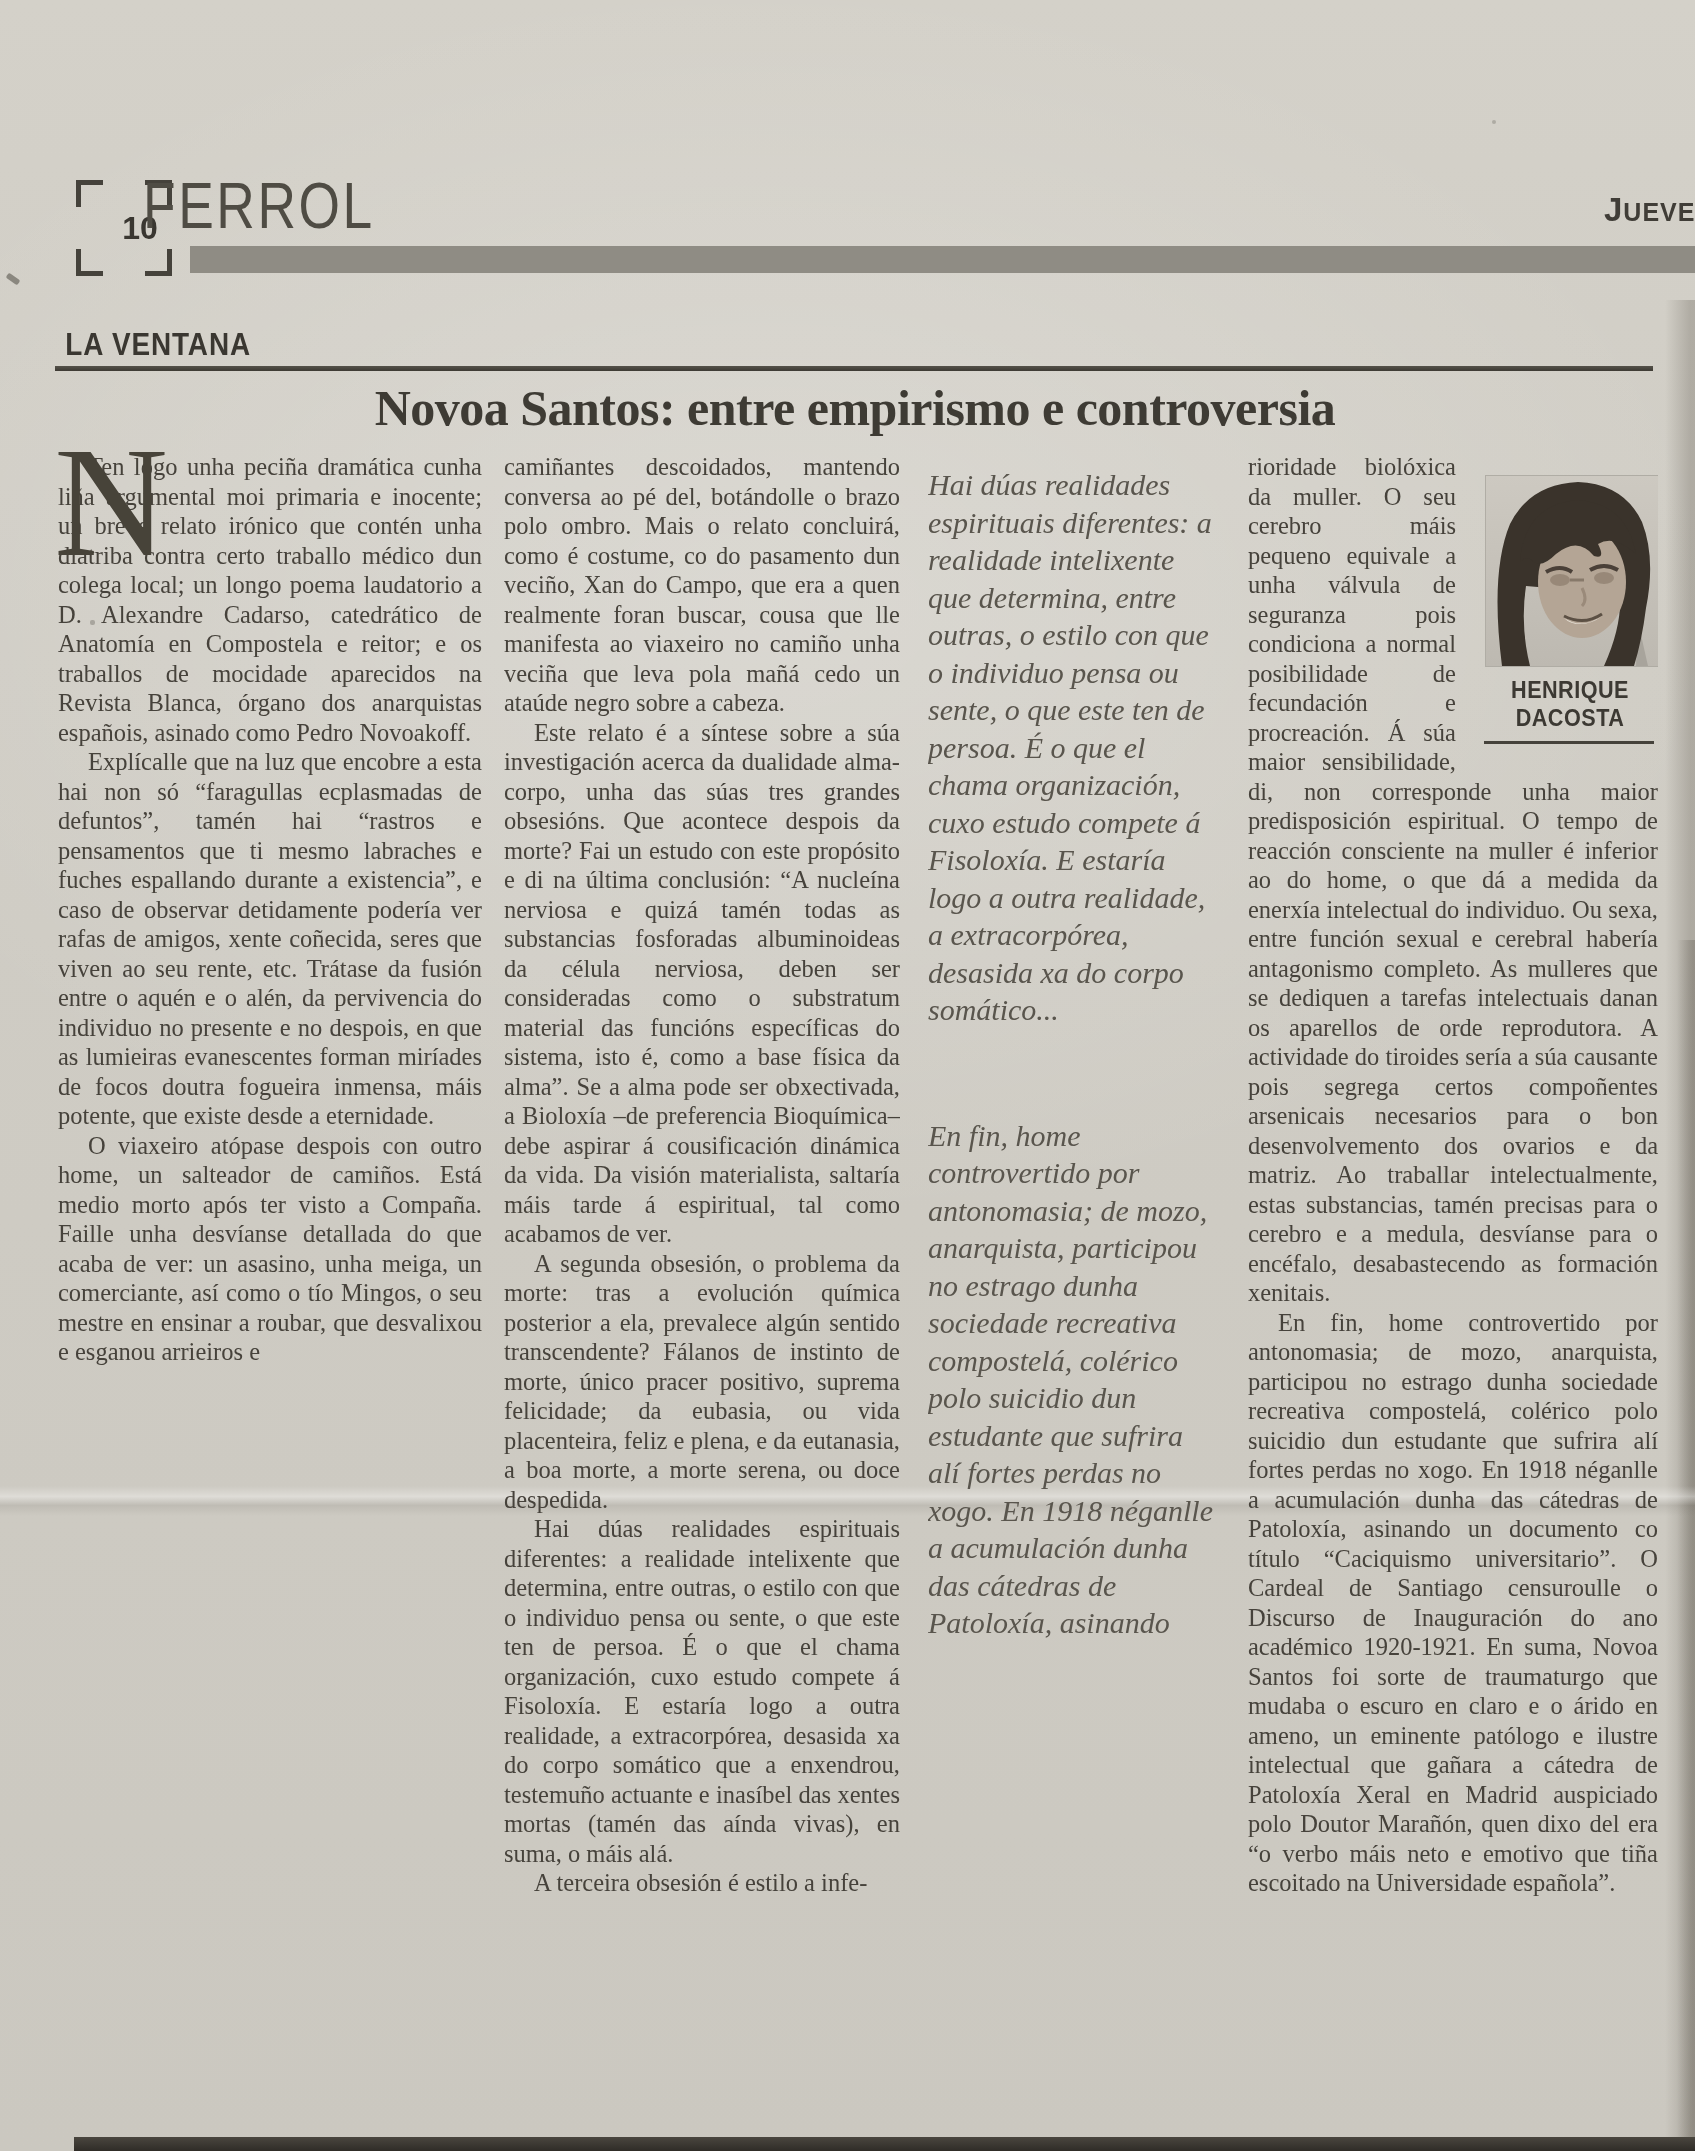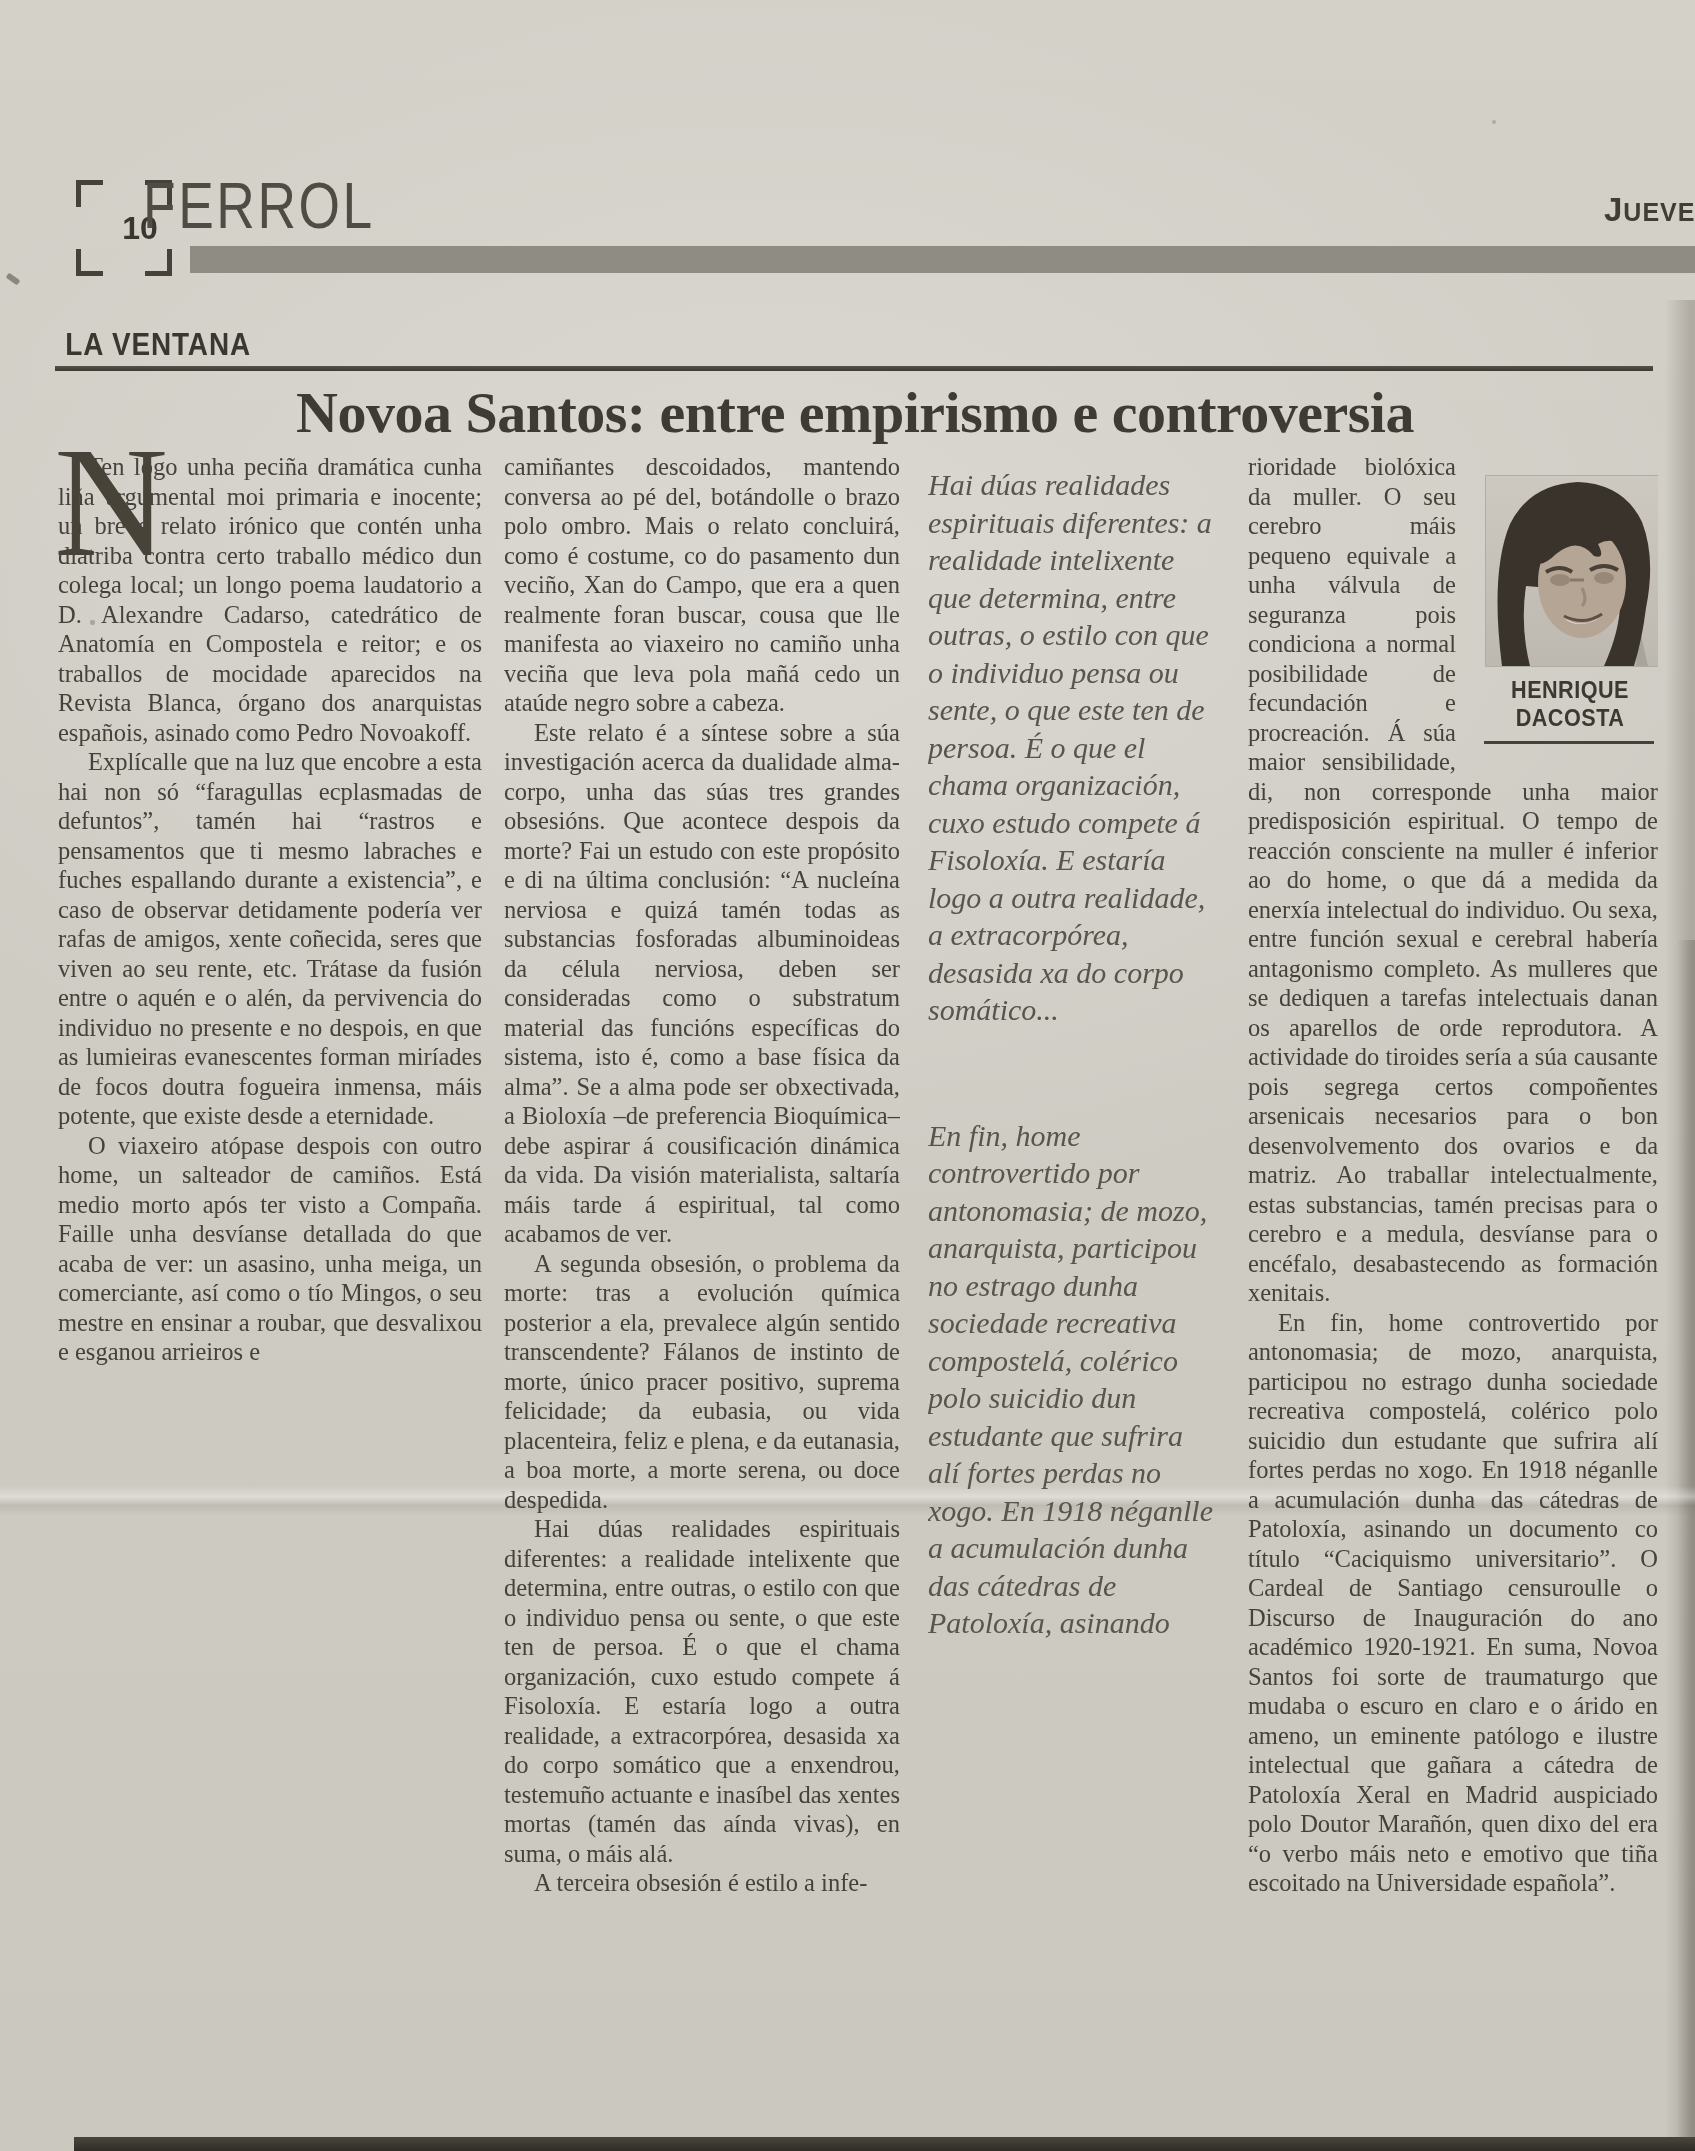--- a/index.html
+++ b/index.html
@@ -46,21 +46,21 @@
   .header-band{position:absolute;left:190px;top:246px;width:1505px;height:27px;background:#8f8c84;}
   
   .kicker-wrap{position:absolute;left:55px;top:327px;width:1600px;text-align:left;}
   .kicker{display:inline-block;font-family:"Liberation Sans","DejaVu Sans",sans-serif;
     font-weight:bold;font-size:31px;letter-spacing:1px;color:#3a3731;
     transform:scaleX(0.9);transform-origin:center;}
   .kicker-rule{position:absolute;left:55px;top:366px;width:1598px;height:5px;
     background:linear-gradient(180deg,#55524a,#3d3a33);}
   .headline{position:absolute;left:55px;top:379px;width:1600px;text-align:center;
     font-family:"Liberation Serif","DejaVu Serif",serif;font-weight:bold;
-    font-size:58px;letter-spacing:-0.5px;color:#3e3b34;}
+    font-size:50px;letter-spacing:-0.5px;color:#3e3b34;}
   
   .body-col{position:absolute;top:452px;text-align:justify;overflow:hidden;
     font-size:24.5px;line-height:29.5px;color:#46423b;hyphens:auto;}
   .body-col p{margin:0;text-indent:30px;}
   .body-col p.p-flush,.body-col p.p-dropcap{text-indent:0;}
   #col1{left:58px;width:424px;height:1656px;}
   #col2{left:504px;width:396px;height:1656px;}
   #col4{left:1248px;width:410px;height:1660px;}
   .dropcap-spacer{float:left;width:122px;height:88px;}
   .dropcap{position:absolute;left:-4px;top:-10px;font-size:158px;line-height:120px;

